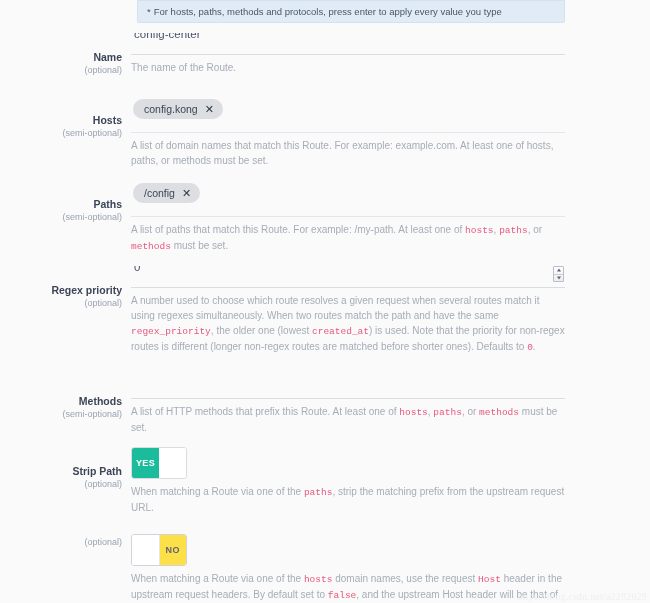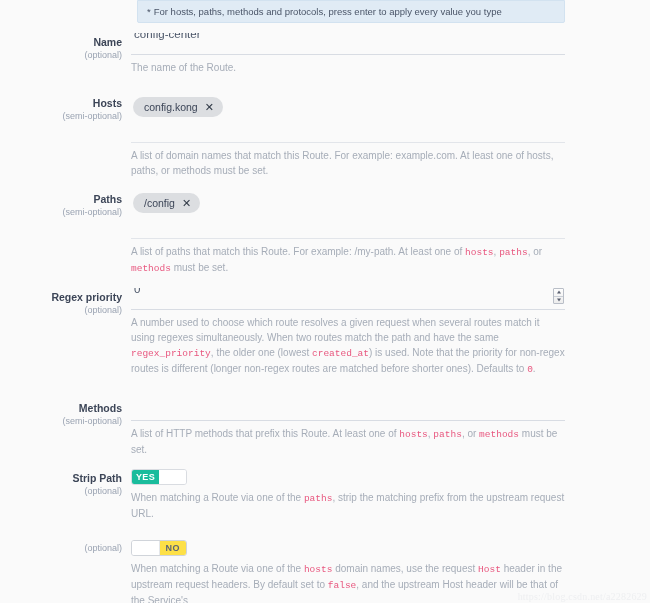--- a/index.html
+++ b/index.html
@@ -60,20 +60,21 @@
     box-sizing: border-box;
     flex: 0 0 131px;
     padding-top: 2px;
   }
   .labelcol .lbl {
     display: block;
     font-size: 10.5px;
     font-weight: bold;
     color: #3c4557;
     line-height: 14px;
+    margin-top: 15px;
   }
   .labelcol .opt {
     display: block;
     font-size: 9px;
     color: #9aa3b2;
     line-height: 13px;
   }
   .fieldcol {
     flex: 1 1 auto;
     padding-right: 85px;
@@ -137,21 +138,21 @@
   
   .chipbar {
     border-bottom: 1px solid #e2e5ea;
     padding: 2px 0 7px 2px;
     min-height: 22px;
     display: flex;
     flex-wrap: wrap;
     gap: 6px;
     align-items: center;
   }
-  .chipbar.tall { padding-bottom: 24px; }
+  .chipbar.tall { padding-bottom: 12px; }
   .chip {
     background: #dcdee1;
     border-radius: 11px;
     height: 20px;
     display: inline-flex;
     align-items: center;
     padding: 0 9px 0 11px;
     font-size: 10.5px;
     color: #3c4557;
     white-space: nowrap;
@@ -160,21 +161,21 @@
     margin-left: 7px;
     font-size: 11px;
     color: #2f3845;
     line-height: 1;
     font-weight: 500;
   }
 
   
   .toggle {
     width: 56px;
-    height: 16px;
+    height: 32px;
     border: 1px solid #d9dce1;
     border-radius: 3px;
     background: #ffffff;
     display: flex;
     align-items: stretch;
     box-sizing: border-box;
     overflow: hidden;
     font-size: 9px;
     font-weight: bold;
     letter-spacing: 0.4px;

